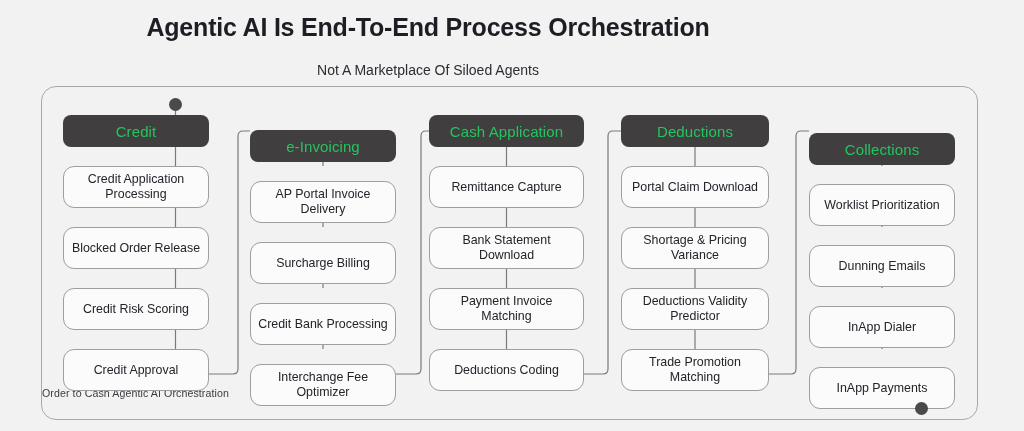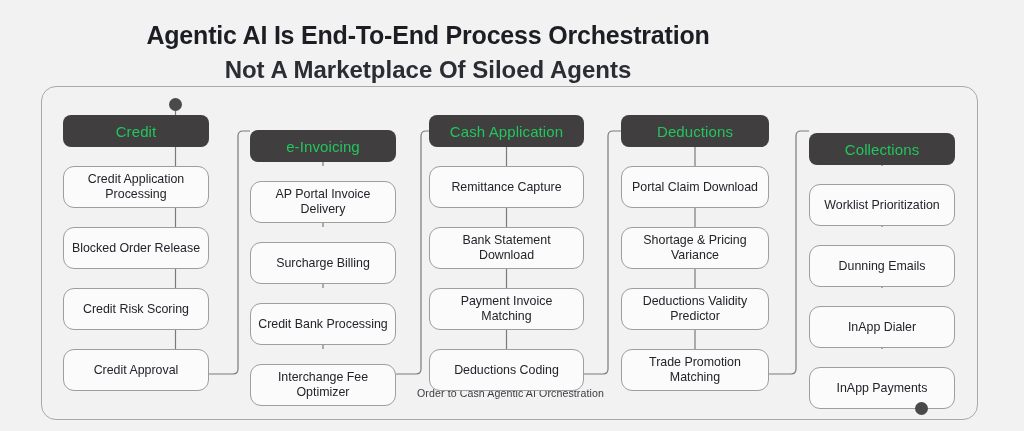--- a/index.html
+++ b/index.html
@@ -12,39 +12,39 @@
     background: #F2F2F2;
     font-family: "Liberation Sans", sans-serif;
     color: #23252B;
     overflow: hidden;
     position: relative;
   }
 
   
   .titles {
     position: absolute;
-    top: 16px;
+    top: 8px;
     left: 0;
     width: 856px;
     text-align: center;
   }
   .main-title {
     margin: 0;
     padding-top: 4px;
     font-size: 25px;
     font-weight: bold;
     letter-spacing: -0.2px;
     color: #1C1E23;
     line-height: 30px;
   }
   .sub-title {
-    margin: 0;
+    margin: 8px;
     padding-top: 9px;
-    font-size: 24px;
-    font-weight: bold;
+    font-size: 14px;
+    font-weight: normal;
     color: #2B2D33;
     line-height: 22px;
   }
 
   
   .board {
     position: absolute;
     left: 41px;
     top: 86px;
     width: 937px;
@@ -129,21 +129,20 @@
   }
   .dot-start { left: 127px; top: 11px; }
   .dot-end   { left: 873px; top: 315px; }
 
   
   .caption {
     position: absolute;
     left: 0;
     top: 300px;
     width: 937px;
-    text-align: center;
     font-size: 10.6px;
     color: #3A3C42;
     letter-spacing: 0.1px;
   }
 </style>
 </head>
 <body>
 
 <div class="titles">
   <h1 class="main-title">Agentic AI Is End-To-End Process Orchestration</h1>

